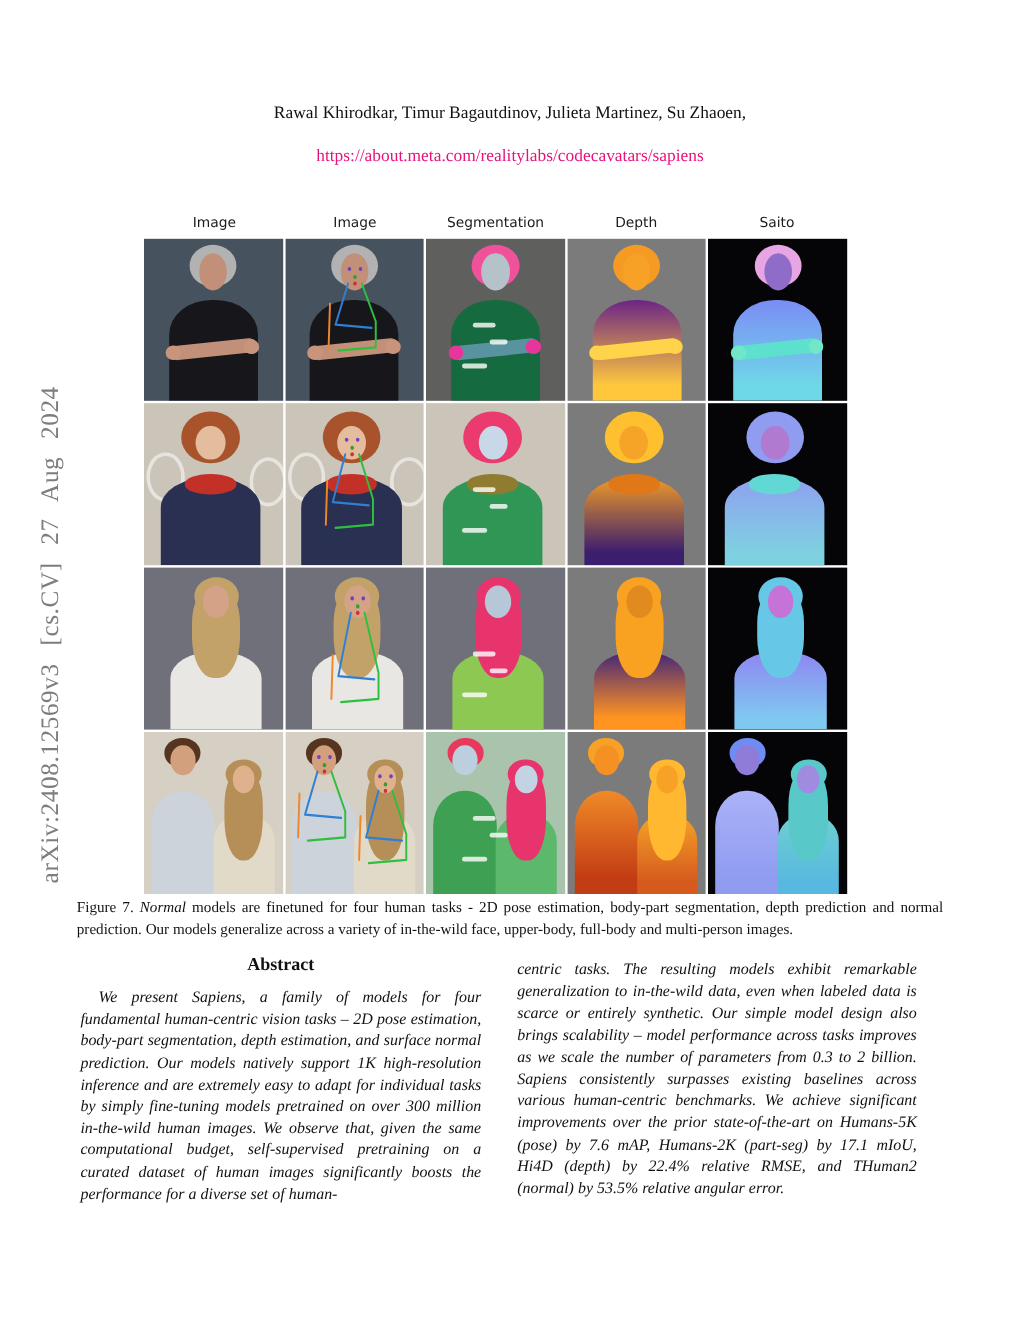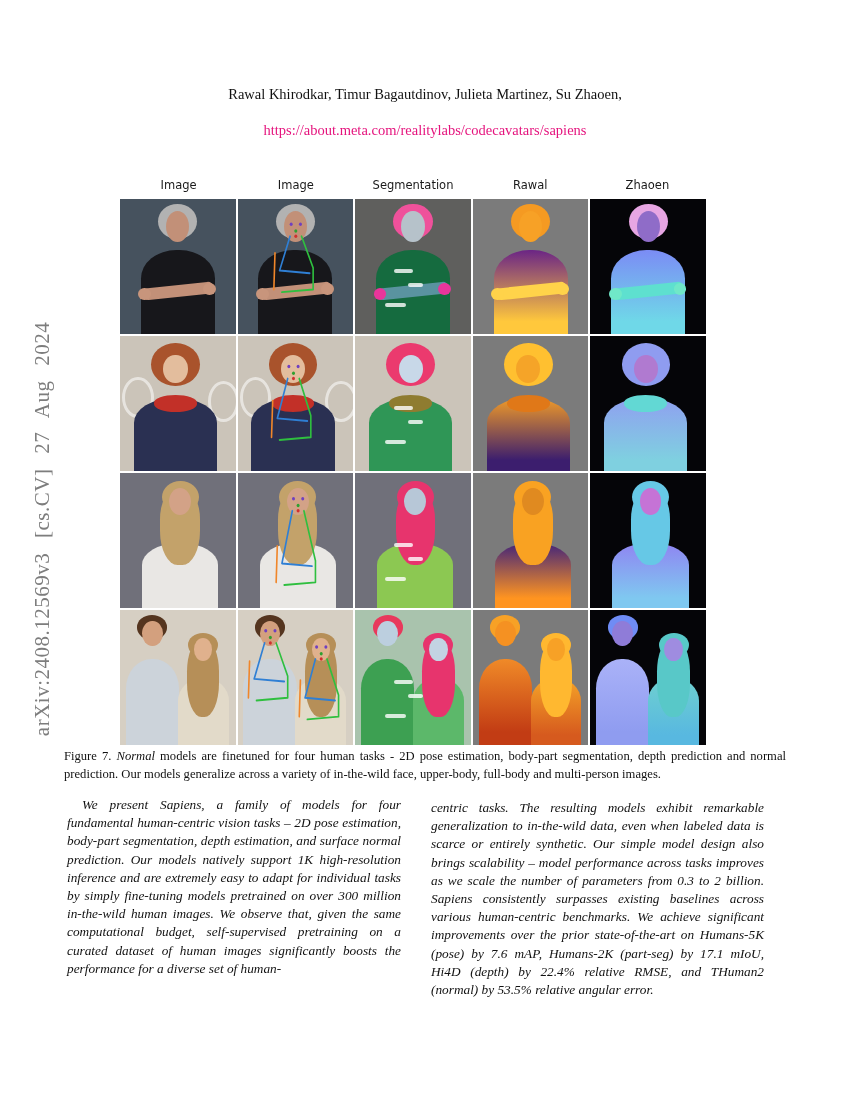--- a/index.html
+++ b/index.html
@@ -60,22 +60,22 @@
     <div class="authors">Rawal Khirodkar, Timur Bagautdinov, Julieta Martinez, Su Zhaoen,</div>
     <div>
       <a href="#" class="paper-url" style="color: rgb(229, 19, 125);">https://about.meta.com/realitylabs/codecavatars/sapiens</a>
     </div>
   </div>
 
   <div class="col-headers">
     <div class="hdr">Image</div>
     <div class="hdr">Image</div>
     <div class="hdr">Segmentation</div>
-    <div class="hdr">Rawal</div>
-    <div class="hdr">Zhaoen</div>
+    <div class="hdr">Depth</div>
+    <div class="hdr">Saito</div>
   </div>
 
   <div class="fig-grid">
       <div class="cell" style="background: rgb(70, 82, 94);">
         <div style="left: 18%; top: 38%; width: 64%; height: 62%; border-radius: 48% 48% 0px 0px / 34% 34% 0px 0px; background: rgb(23, 23, 27);"></div>
         <div style="left: 33%; top: 4%; width: 34%; height: 26%; border-radius: 50%; background: rgb(178, 178, 178);"></div>
         <div style="left: 40%; top: 9%; width: 20%; height: 23%; border-radius: 50%; background: rgb(194, 144, 120);"></div>
         <div style="left: 19%; top: 64%; width: 62%; height: 9%; border-radius: 10px; background: rgb(194, 144, 120); transform: rotate(-6deg);"></div>
         <div style="left: 16%; top: 66%; width: 11%; height: 9%; border-radius: 50%; background: rgb(200, 149, 124);"></div>
         <div style="left: 72%; top: 62%; width: 11%; height: 9%; border-radius: 50%; background: rgb(200, 149, 124);"></div>
@@ -278,20 +278,21 @@
       </div>
     </div>
 
   <div class="caption">
     <span>Figure 7.</span>
     <i>Normal</i>
     <span>models are finetuned for four human tasks - 2D pose estimation, body-part segmentation, depth prediction and normal prediction. Our models generalize across a variety of in-the-wild face, upper-body, full-body and multi-person images.</span>
   </div>
 
   <div class="abs-left">
+    <div class="abs-heading">Abstract</div>
     <p class="abs-text indent">We present Sapiens, a family of models for four fundamental human-centric vision tasks – 2D pose estimation, body-part segmentation, depth estimation, and surface normal prediction. Our models natively support 1K high-resolution inference and are extremely easy to adapt for individual tasks by simply fine-tuning models pretrained on over 300 million in-the-wild human images. We observe that, given the same computational budget, self-supervised pretraining on a curated dataset of human images significantly boosts the performance for a diverse set of human-</p>
   </div>
 
   <div class="abs-right">
     <p class="abs-text">centric tasks. The resulting models exhibit remarkable generalization to in-the-wild data, even when labeled data is scarce or entirely synthetic. Our simple model design also brings scalability – model performance across tasks improves as we scale the number of parameters from 0.3 to 2 billion. Sapiens consistently surpasses existing baselines across various human-centric benchmarks. We achieve significant improvements over the prior state-of-the-art on Humans-5K (pose) by 7.6 mAP, Humans-2K (part-seg) by 17.1 mIoU, Hi4D (depth) by 22.4% relative RMSE, and THuman2 (normal) by 53.5% relative angular error.</p>
   </div>
 
 </div>
 
 </body></html>

